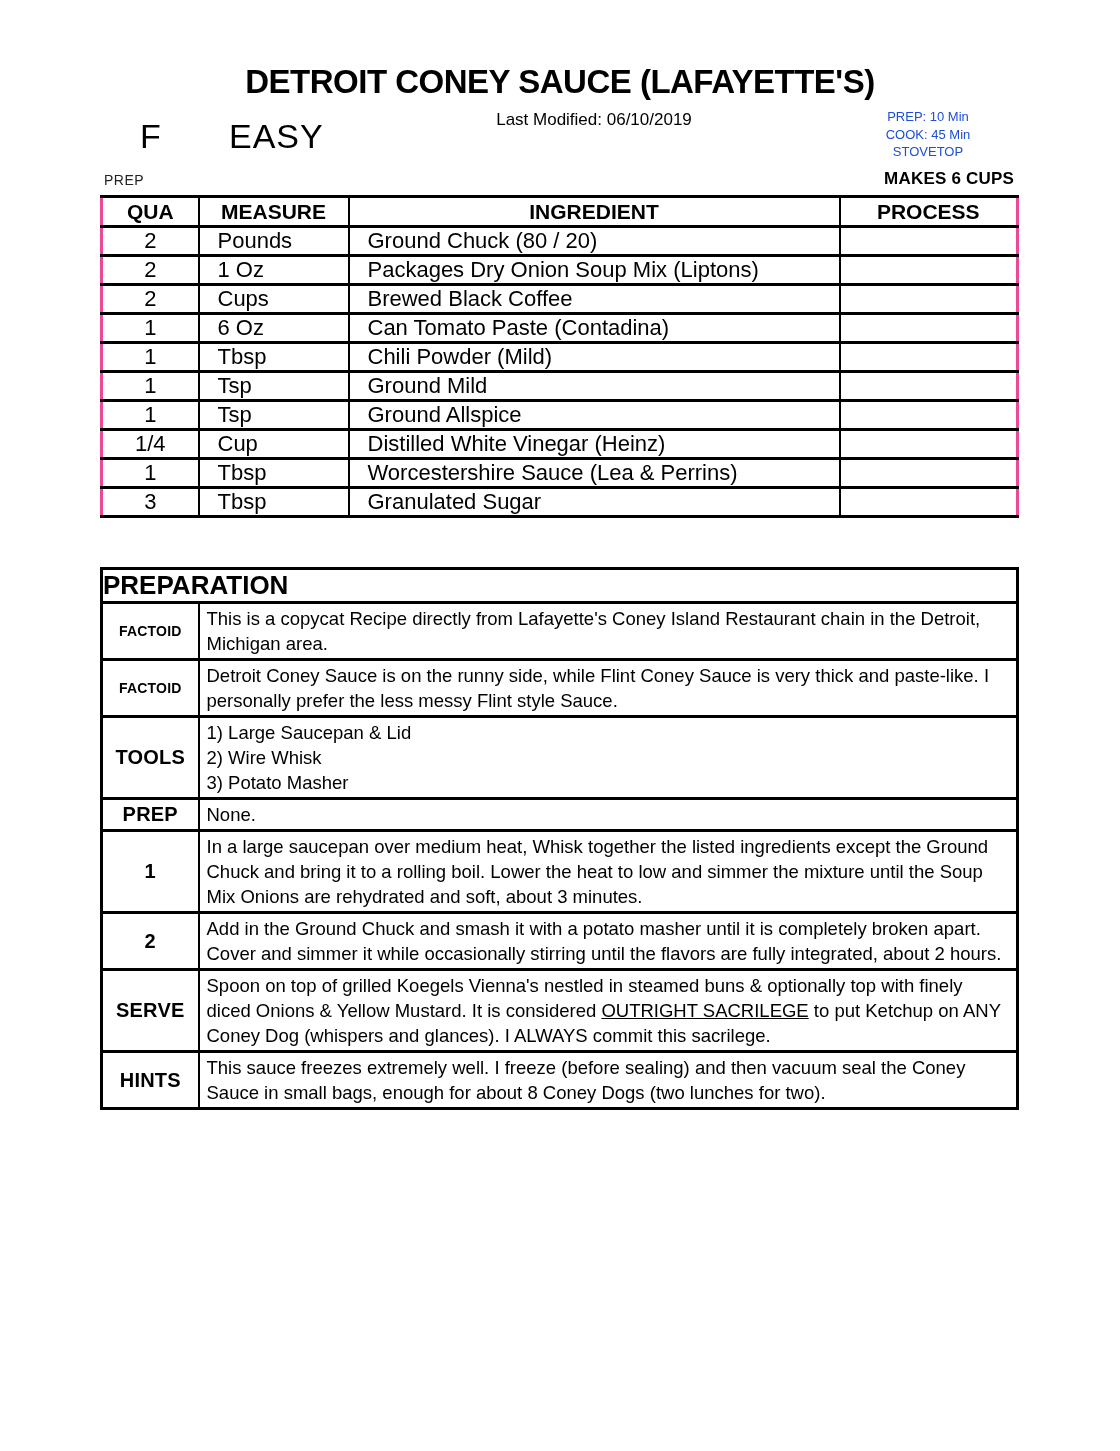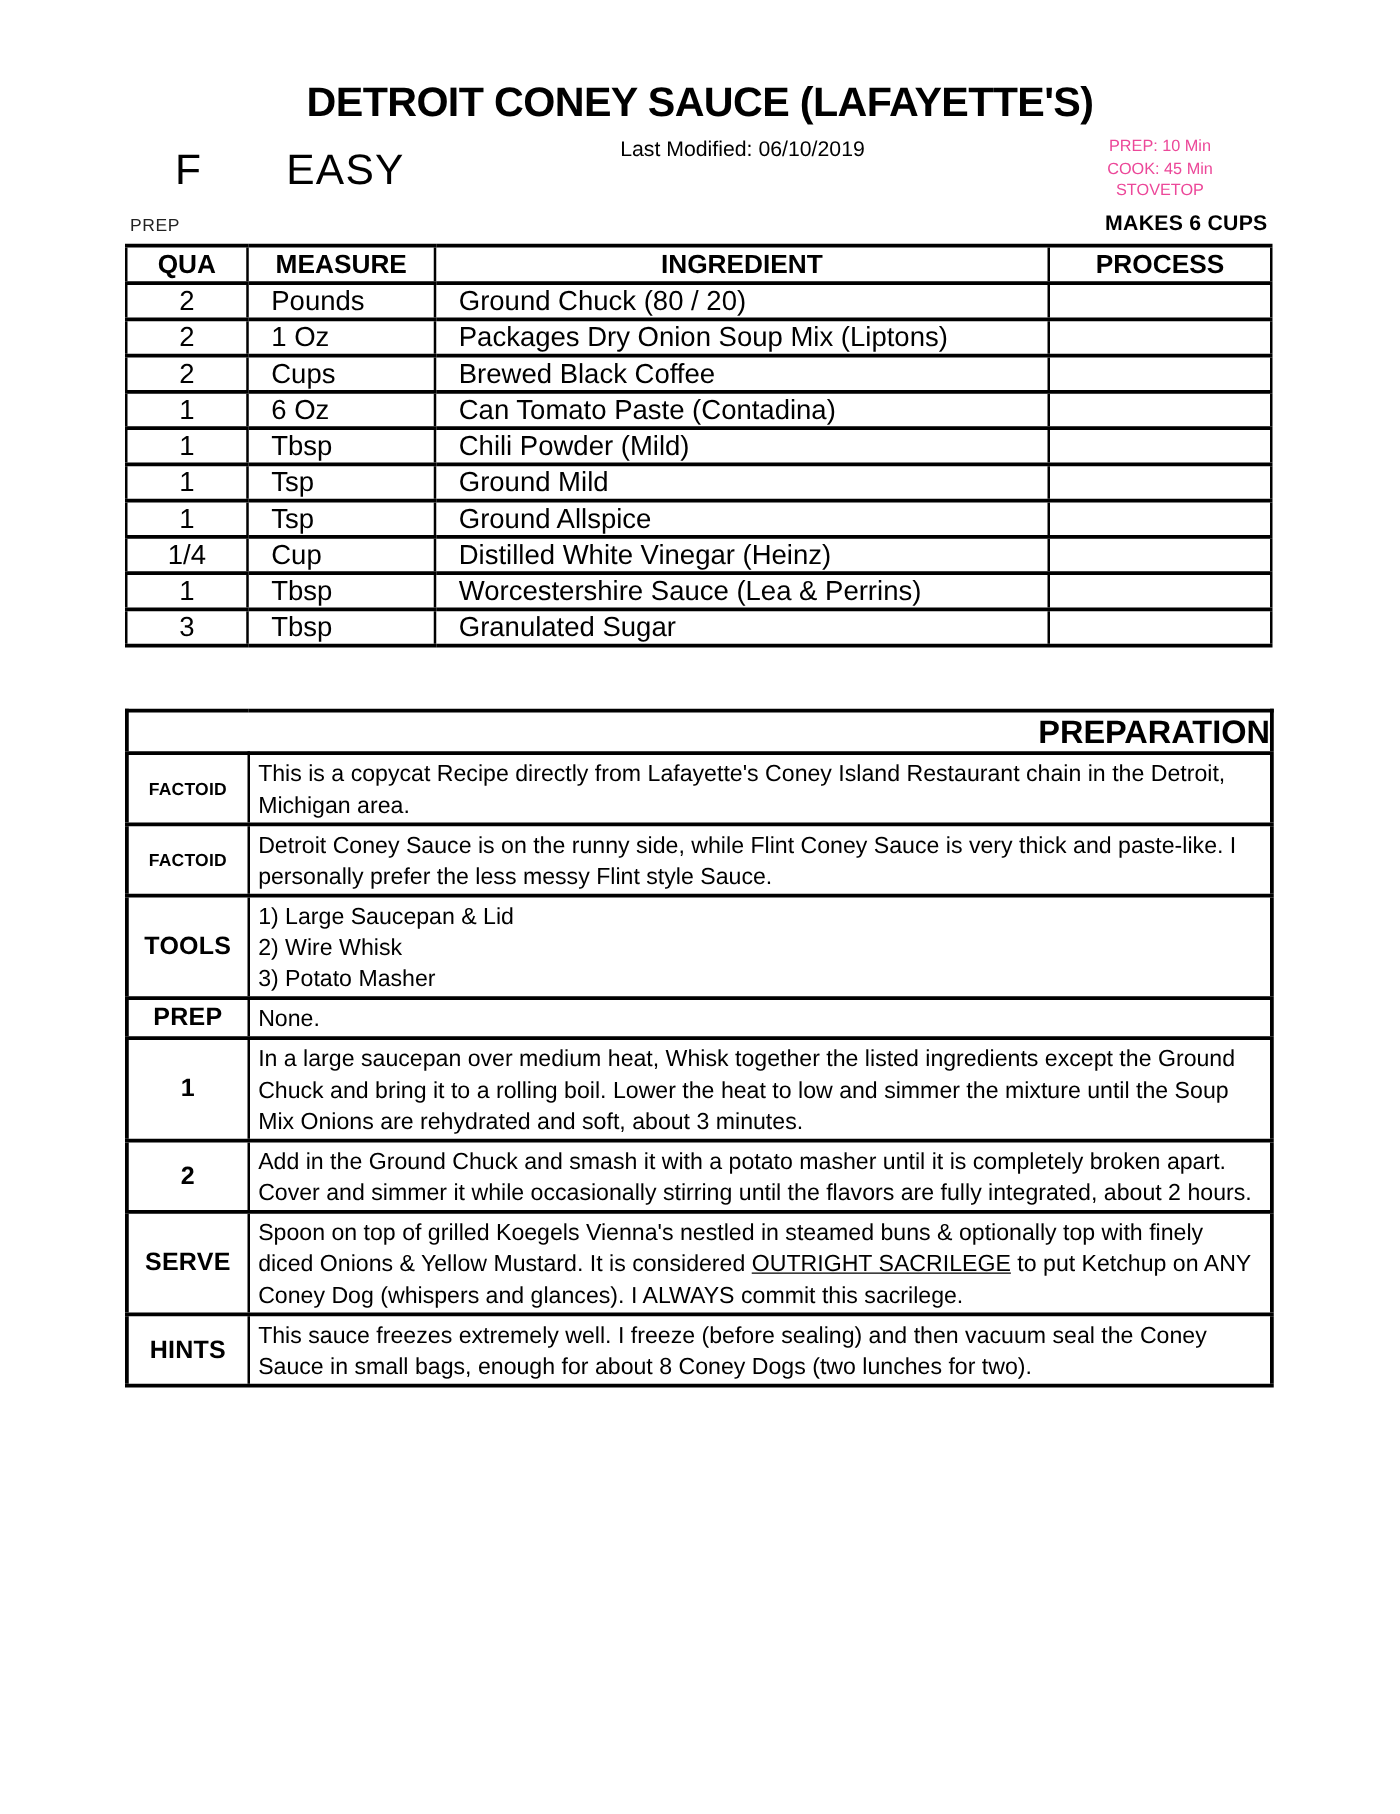--- a/index.html
+++ b/index.html
@@ -21,39 +21,39 @@
   .last-modified {
     position:absolute; top:110px; left:594px;
     transform:translateX(-50%);
     font-size:17px; white-space:nowrap;
   }
   .letter   { position:absolute; top:117px; left:140px; font-size:34px; }
   .difficulty { position:absolute; top:117px; left:229px; font-size:34px; letter-spacing:1px; }
   .meta-block {
     position:absolute; top:108px; left:928px; transform:translateX(-50%);
     width:220px; text-align:center;
-    font-size:13px; line-height:17.5px; color:#ec4899;
+    font-size:13px; line-height:17.5px; color:#1d4ed8;
   }
   .category { position:absolute; top:172px; left:104px; font-size:14px; color:#222; letter-spacing:0.5px; }
   .yield    { position:absolute; top:169px; right:106px; font-size:17px; font-weight:bold; letter-spacing:0.2px; }
 
   table { border-collapse:collapse; table-layout:fixed; position:absolute; left:100px; background:#fff; }
-  .ing  { top:195px; width:916px; border:1px solid #ec4899; }
+  .ing  { top:195px; width:916px; border:3px solid #ec4899; }
   .ing th, .ing td {
     border:2px solid #000; border-top-width:3px; border-bottom-width:3px;
     overflow:hidden; white-space:nowrap;
   }
   .ing th { height:30px; font-size:21px; font-weight:bold; text-align:center; }
   .ing td { height:29px; font-size:22px; padding:0 18px; text-align:left; }
   .ing td.qua { text-align:center; padding:0; }
 
   .prep { top:567px; width:916px; border:3px solid #000; }
   .prep th.ptitle {
     border:2px solid #000; border-bottom-width:3px;
-    height:31px; font-size:26px; font-weight:bold; text-align:right;
+    height:31px; font-size:26px; font-weight:bold; text-align:left;
   }
   .prep td {
     border:2px solid #000; border-top-width:3px; border-bottom-width:3px;
     vertical-align:middle;
   }
   .prep td.rlabel { text-align:center; font-weight:bold; font-size:20px; letter-spacing:0.2px; }
   .prep td.rlabel.small { font-size:14px; }
   .prep td.rbody { font-size:18.5px; line-height:25px; padding:2px 7px; }
   .prep td.rbody .tool-line { white-space:nowrap; }
   .us { text-decoration:underline; }

